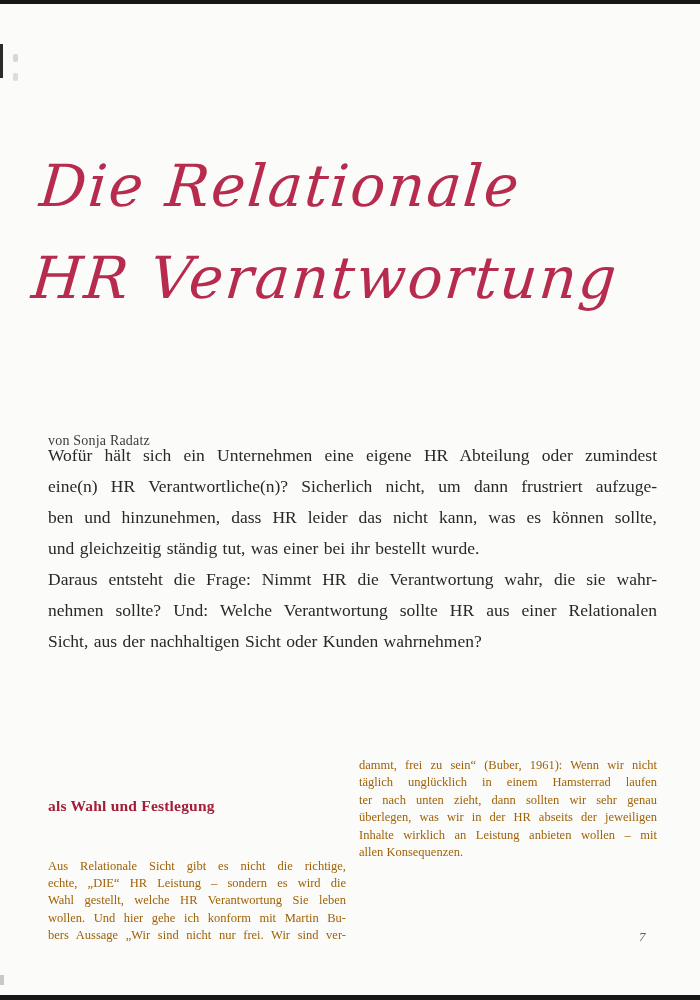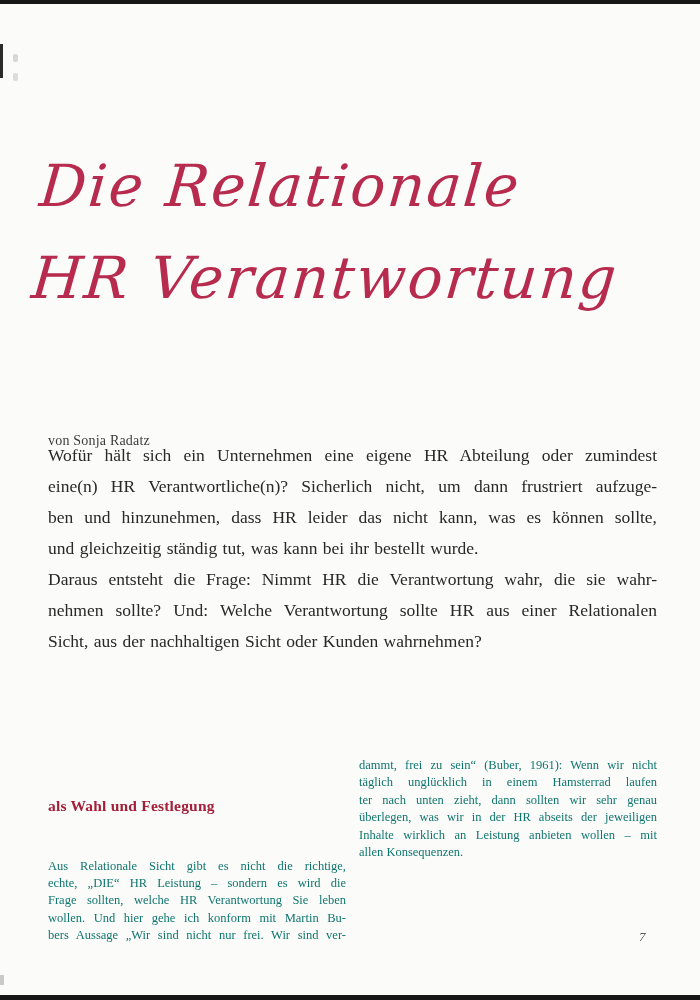--- a/index.html
+++ b/index.html
@@ -58,21 +58,21 @@
   .article {
     position:absolute; top:757px; left:48px; width:610px;
     display:flex; gap:13px;
   }
   .col { width:298px; }
   .section-heading {
     font-weight:bold; font-size:15.5px; line-height:19.5px;
     letter-spacing:0.2px; white-space:pre-wrap; margin-bottom:3px;
   }
   .cbody .cline {
-    font-size:12.5px; line-height:17.4px; color:#0f766e;
+    font-size:12.5px; line-height:17.4px; color:#a16207;
     text-align:justify;
     -moz-text-align-last:justify;
     text-align-last:justify;
   }
   .col-right .cbody .cline:last-child {
     -moz-text-align-last:left;
     text-align-last:left;
   }
 
   .page-number {
@@ -94,35 +94,35 @@
   <div>Die Relationale</div>
   <div>HR Verantwortung</div>
 </div>
 
 <div class="byline">von Sonja Radatz</div>
 
 <div class="intro">
     <div class="iline">Wofür hält sich ein Unternehmen eine eigene HR Abteilung oder zumindest</div>
     <div class="iline">eine(n) HR Verantwortliche(n)? Sicherlich nicht, um dann frustriert aufzuge-</div>
     <div class="iline">ben und hinzunehmen, dass HR leider das nicht kann, was es können sollte,</div>
-    <div class="iline">und gleichzeitig ständig tut, was kann bei ihr bestellt wurde.</div>
+    <div class="iline">und gleichzeitig ständig tut, was einer bei ihr bestellt wurde.</div>
     <div class="iline">Daraus entsteht die Frage: Nimmt HR die Verantwortung wahr, die sie wahr-</div>
     <div class="iline">nehmen sollte? Und: Welche Verantwortung sollte HR aus einer Relationalen</div>
     <div class="iline">Sicht, aus der nachhaltigen Sicht oder Kunden wahrnehmen?</div>
   </div>
 
 <div class="article">
   <div class="col col-left">
     <div class="section-heading" style="color: rgb(163, 30, 56);">
       <div>als Wahl und Festlegung</div>
     </div>
     <div class="cbody">
         <div class="cline">Aus Relationale Sicht gibt es nicht die richtige,</div>
         <div class="cline">echte, „DIE“ HR Leistung – sondern es wird die</div>
-        <div class="cline">Frage sollten, welche HR Verantwortung Sie leben</div>
+        <div class="cline">Wahl gestellt, welche HR Verantwortung Sie leben</div>
         <div class="cline">wollen. Und hier gehe ich konform mit Martin Bu-</div>
         <div class="cline">bers Aussage „Wir sind nicht nur frei. Wir sind ver-</div>
       </div>
   </div>
   <div class="col col-right">
     <div class="cbody">
         <div class="cline">dammt, frei zu sein“ (Buber, 1961): Wenn wir nicht</div>
         <div class="cline">täglich unglücklich in einem Hamsterrad laufen</div>
         <div class="cline">ter nach unten zieht, dann sollten wir sehr genau</div>
         <div class="cline">überlegen, was wir in der HR abseits der jeweiligen</div>

